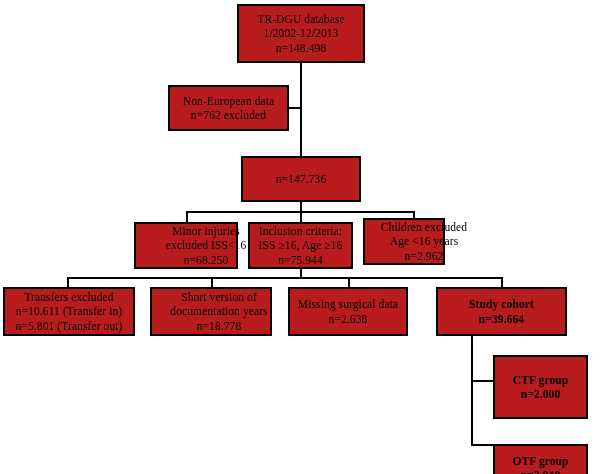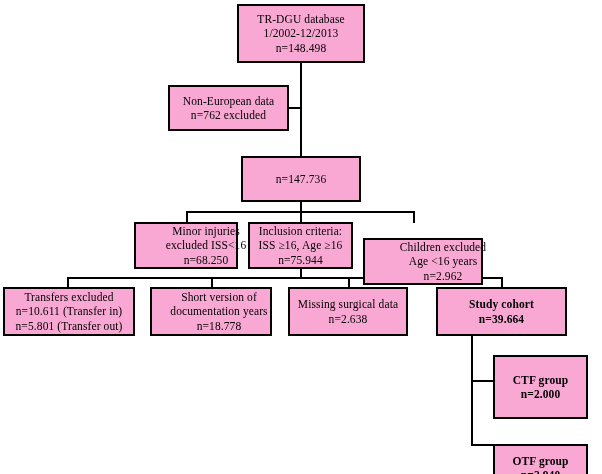--- a/index.html
+++ b/index.html
@@ -12,21 +12,21 @@
     width: 602px;
     height: 474px;
     background: #ffffff;
     font-family: "Liberation Serif", "DejaVu Serif", serif;
     overflow: hidden;
   }
   .node {
     position: absolute;
     box-sizing: border-box;
     border: 2px solid #000000;
-    background: #f9a8d4;
+    background: #b91c1c;
     display: flex;
     flex-direction: column;
     align-items: center;
     justify-content: center;
     text-align: center;
     z-index: 5;
   }
   .node .line-txt {
     display: block;
     font-size: 11.5px;
@@ -92,21 +92,21 @@
     <span class="line-txt">excluded ISS&lt;16</span>
     <span class="line-txt">n=68.250</span>
   </div>
 
   <div class="node" style="left:248px; top:222px; width:105px; height:47px;">
     <span class="line-txt">Inclusion criteria:</span>
     <span class="line-txt">ISS ≥16, Age ≥16</span>
     <span class="line-txt">n=75.944</span>
   </div>
 
-  <div class="node" style="left:363px; top:238px; width:120px; height:47px;padding-left:40px;">
+  <div class="node" style="left:363px; top:218px; width:82px; height:47px;padding-left:40px;">
     <span class="line-txt">Children excluded</span>
     <span class="line-txt">Age &lt;16 years</span>
     <span class="line-txt">n=2.962</span>
   </div>
 
   <div class="node" style="left:3px; top:287px; width:132px; height:49px;">
     <span class="line-txt">Transfers excluded</span>
     <span class="line-txt">n=10.611 (Transfer in)</span>
     <span class="line-txt">n=5.801 (Transfer out)</span>
   </div>

